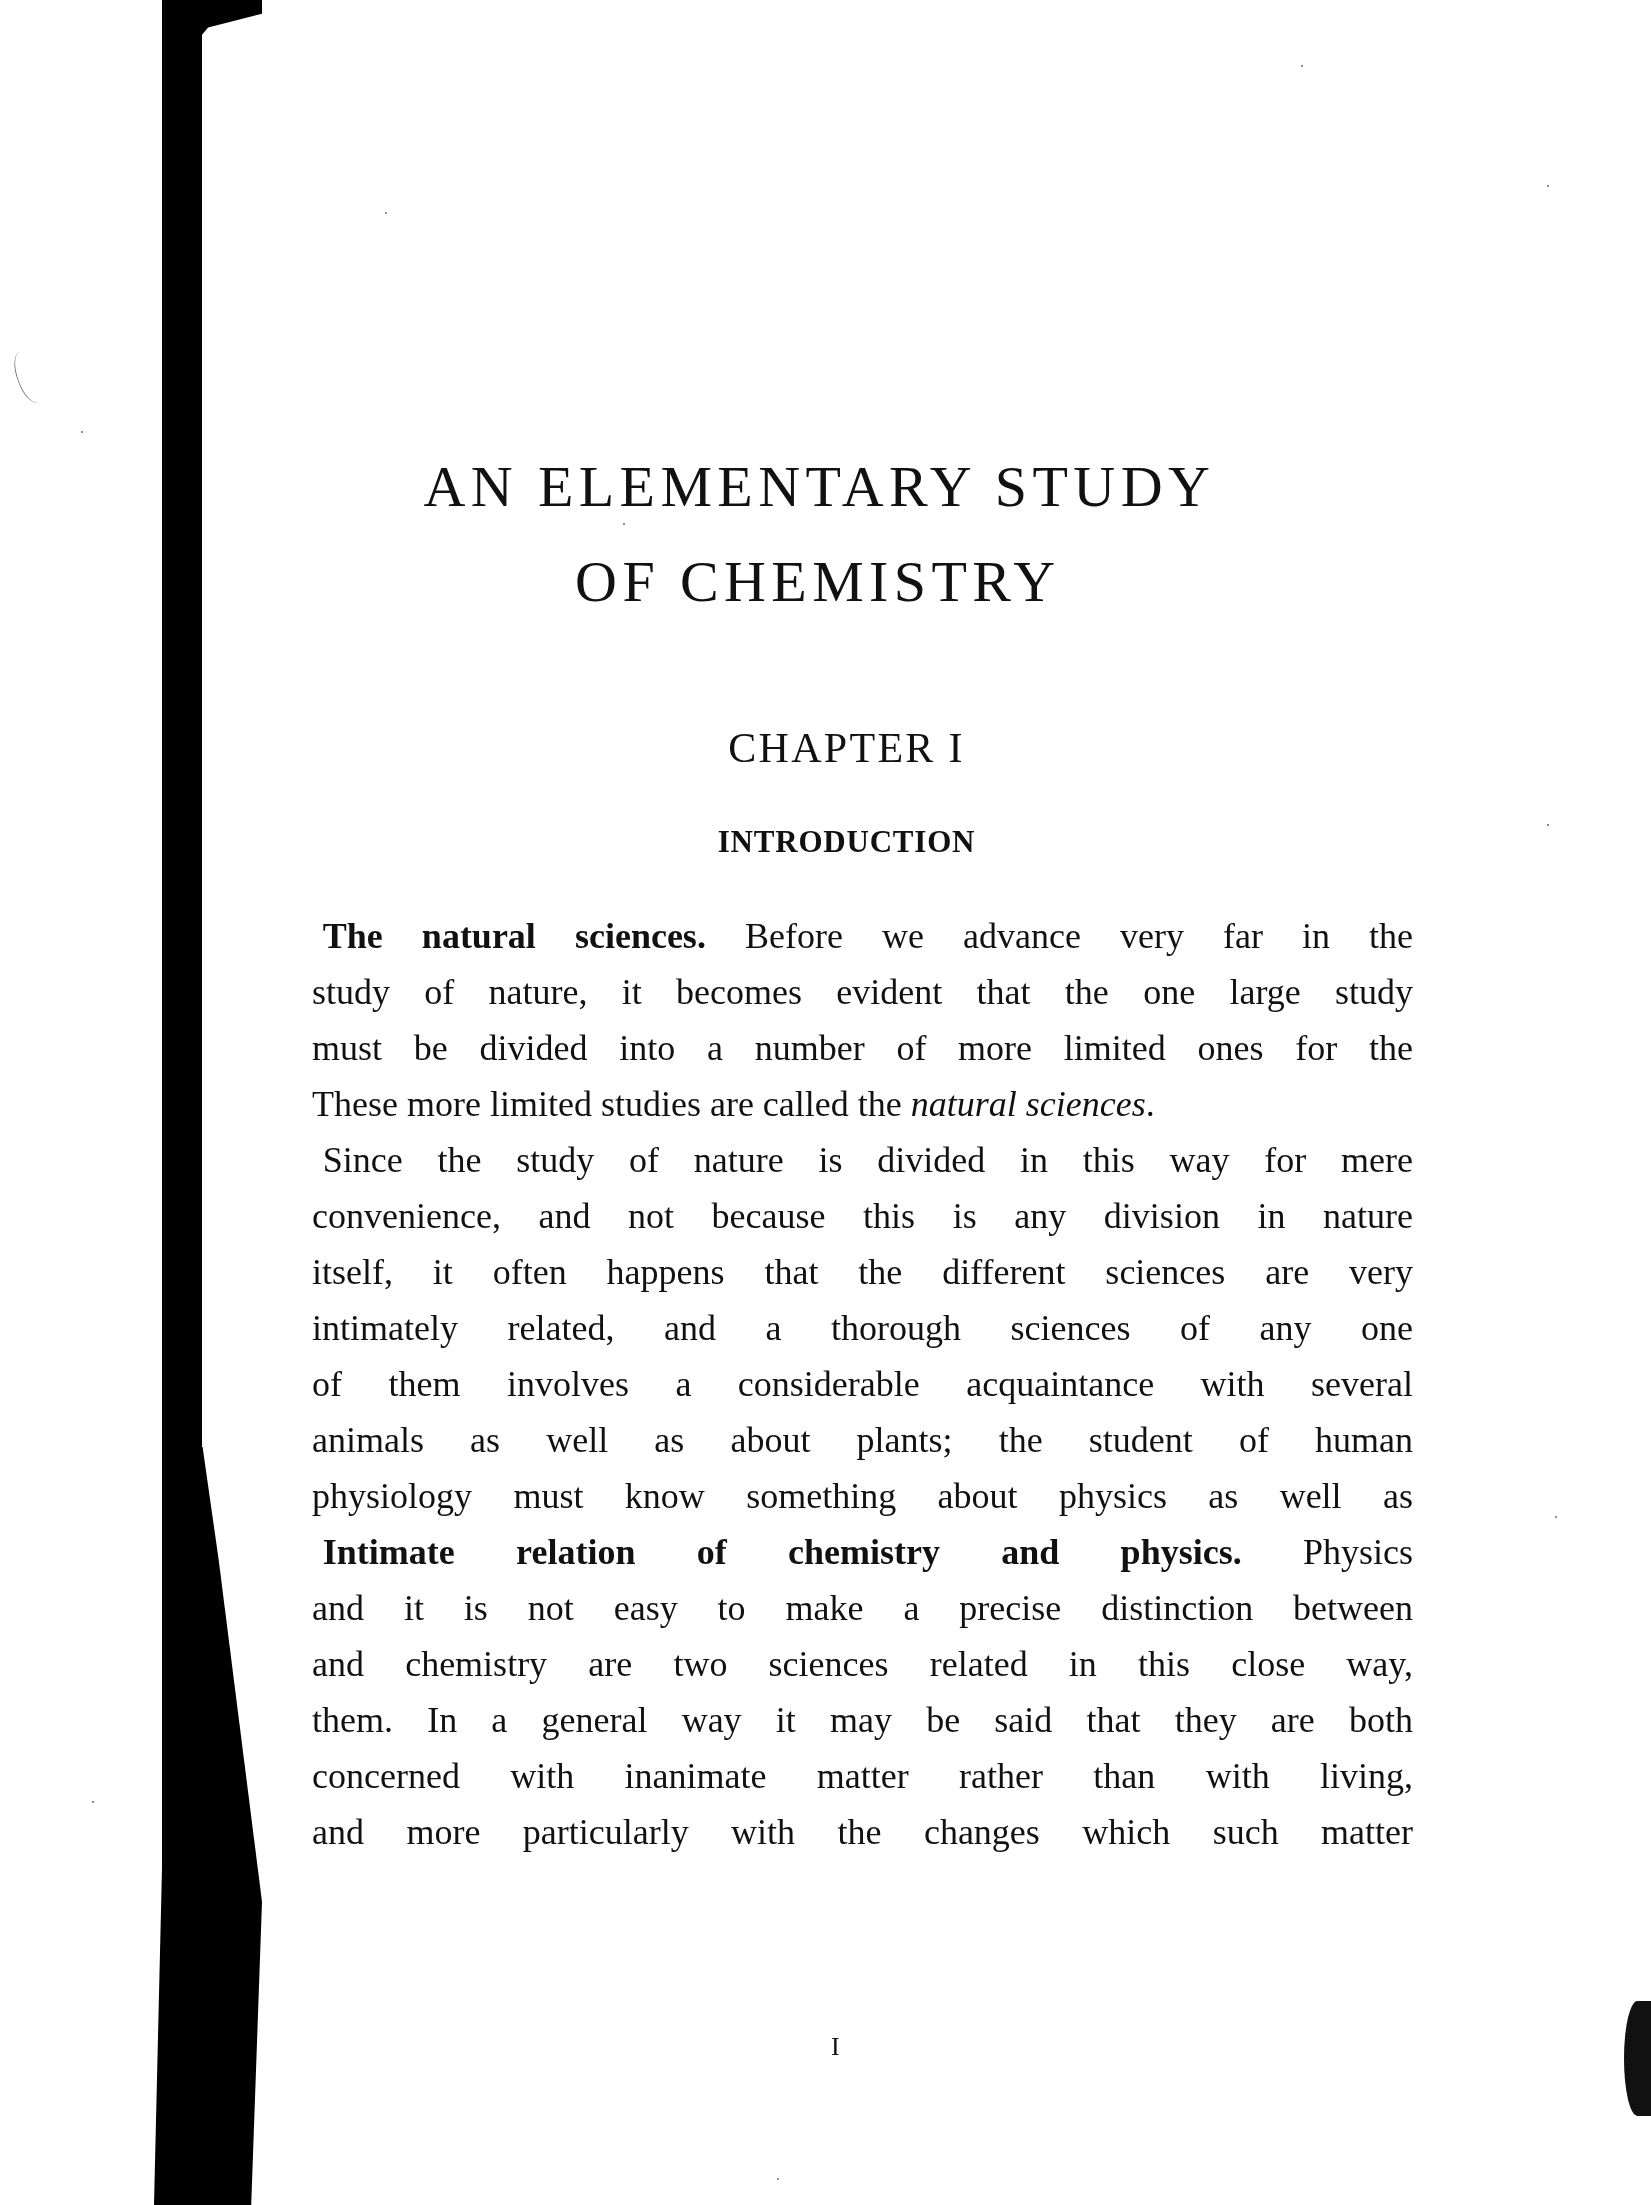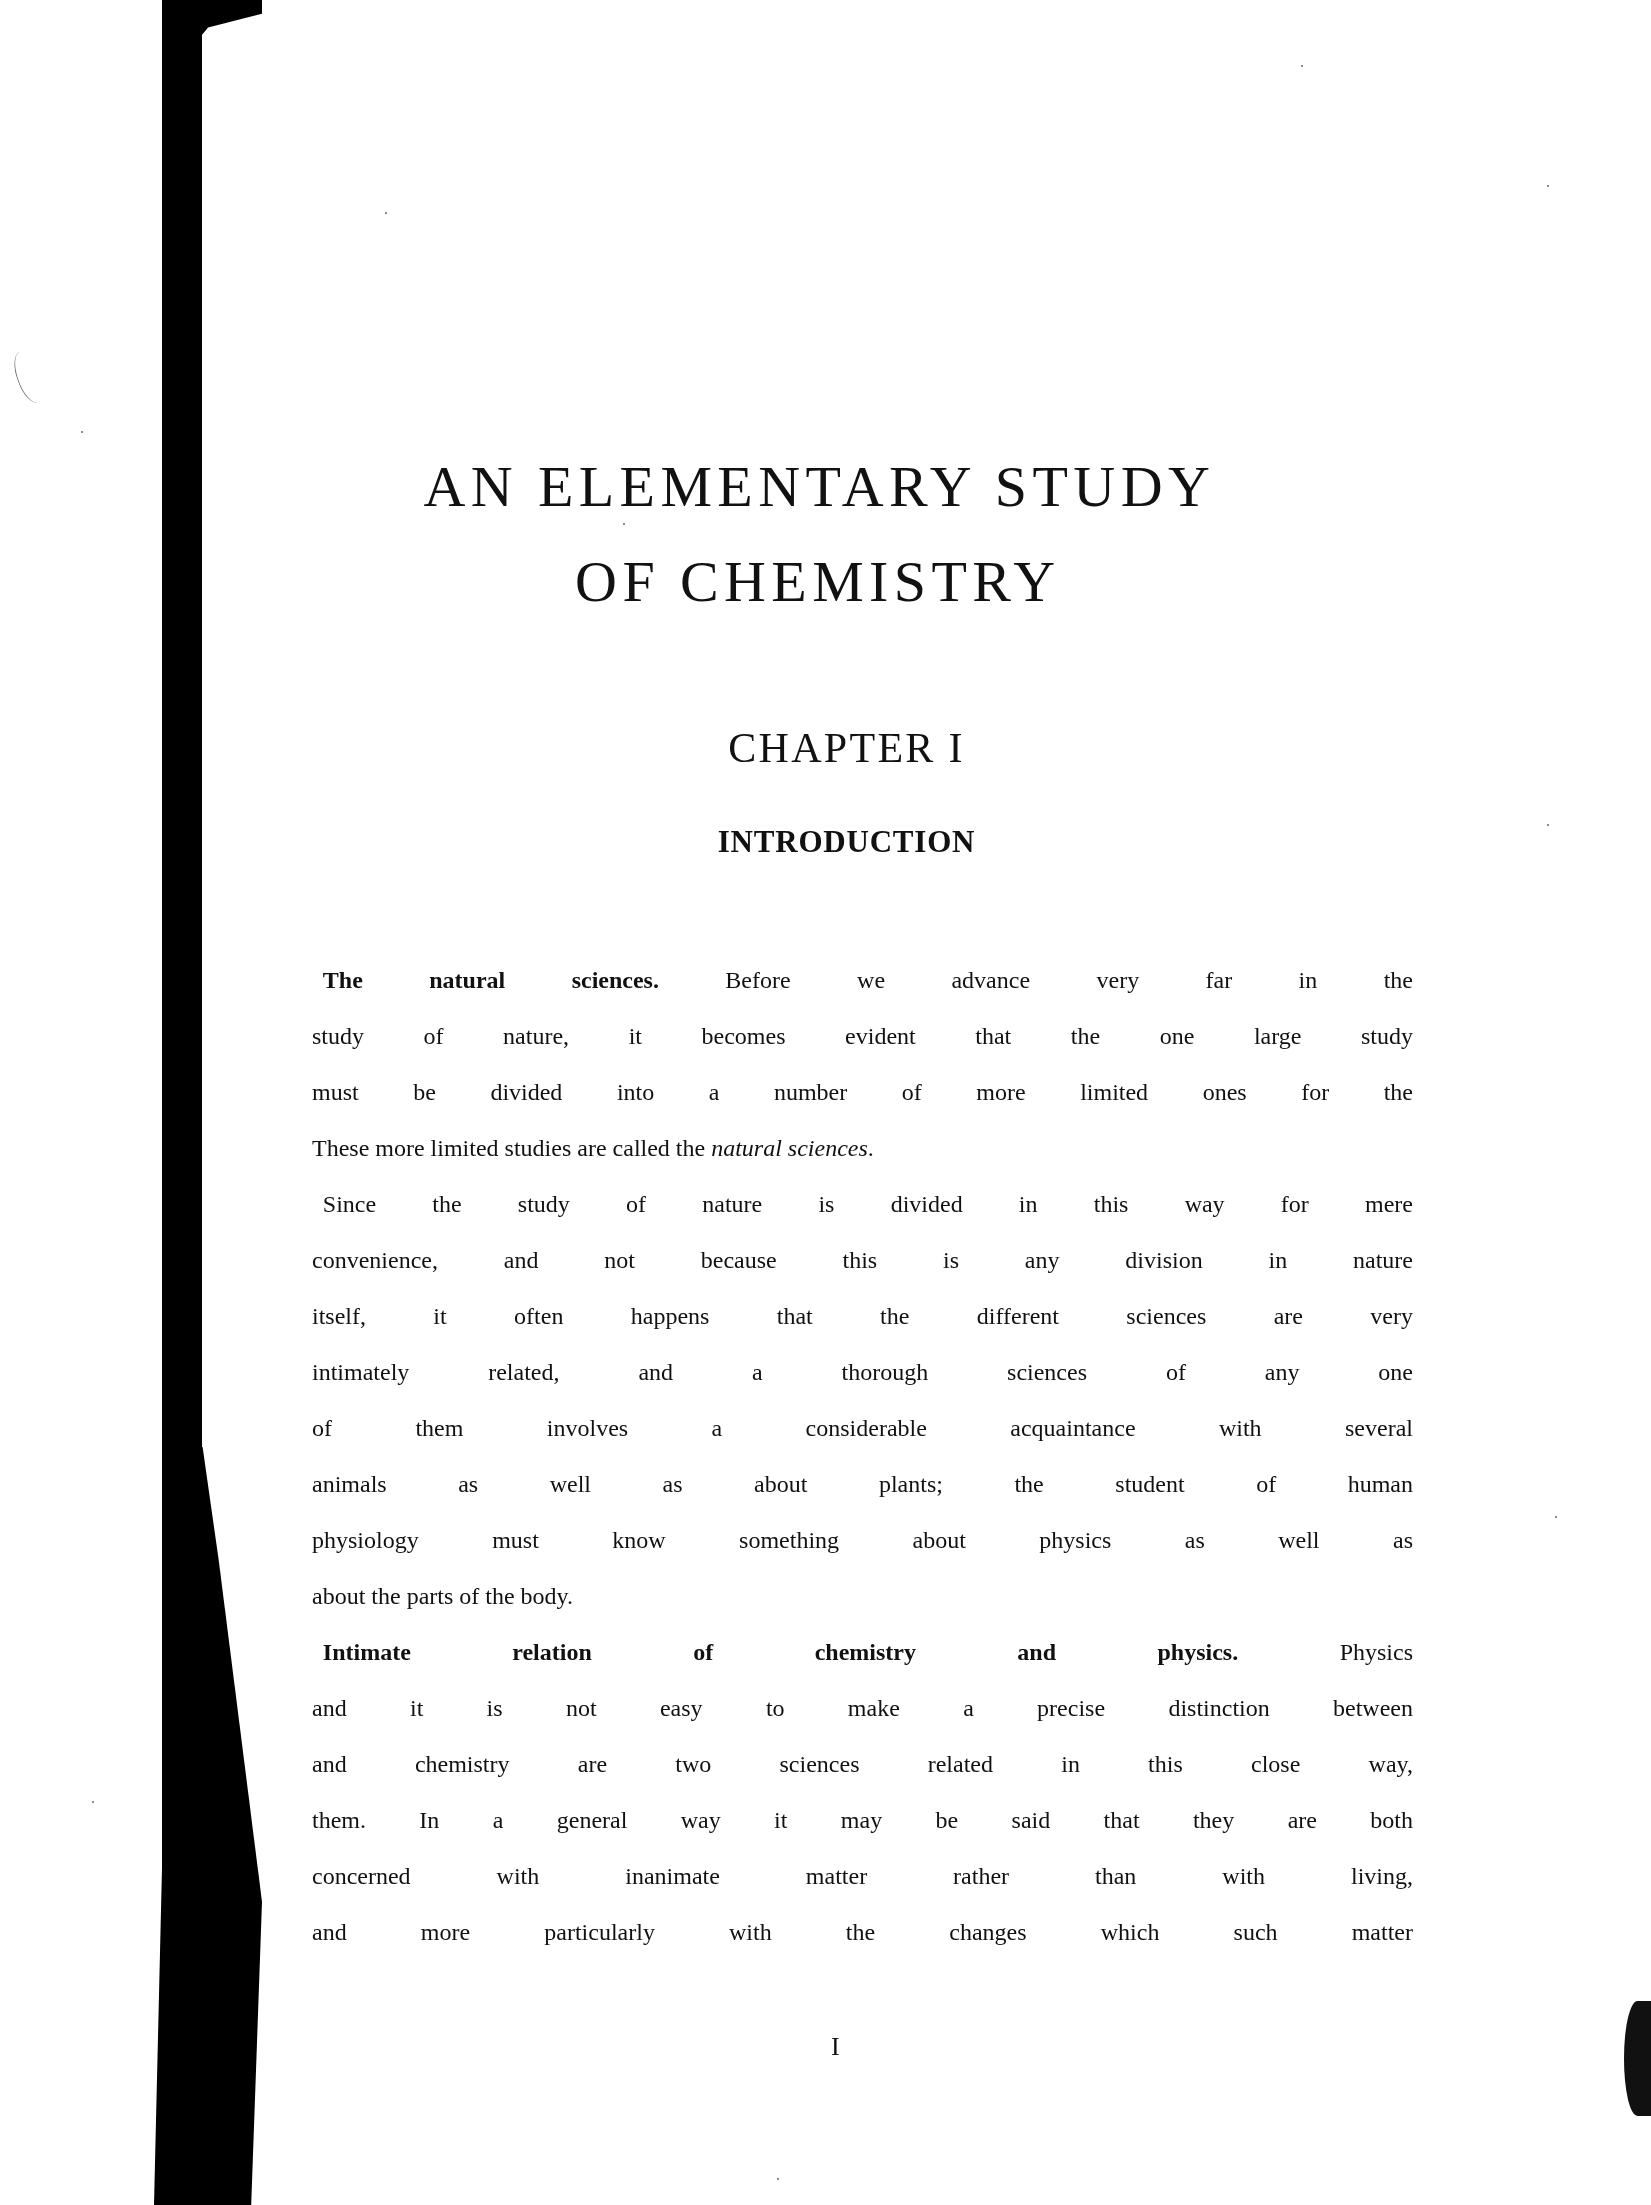--- a/index.html
+++ b/index.html
@@ -7,21 +7,21 @@
   .spine { position:absolute; left:162px; top:0; width:40px; height:2205px; background:#000; }
   .spine-top { position:absolute; left:185px; top:0; width:77px; height:46px; background:#000; clip-path:polygon(0 0,100% 0,100% 30%,30% 60%,10% 100%,0 100%); }
   .spine-flare { position:absolute; left:154px; top:1447px; width:108px; height:758px; background:#000; clip-path:polygon(30% 0,45% 0,60% 15%,100% 60%,90% 100%,0 100%,10% 40%); }
   .right-blot { position:absolute; left:1624px; top:2001px; width:27px; height:115px; background:#111; border-radius:60% 0 0 60%; }
   .curve-mark { position:absolute; left:17px; top:350px; width:23px; height:54px; border-left:1.5px solid #333; border-radius:50% 0 0 50%; transform:rotate(-20deg); opacity:.7; }
   .title { position:absolute; left:0; width:1651px; text-align:center; font-size:58px; letter-spacing:5.4px; font-weight:normal; }
   .t1 { top:453px; left:-6.2px; }
   .t2 { top:548px; left:-7.7px; }
   .chapter { position:absolute; top:724px; left:0; width:1693px; text-align:center; font-size:42px; letter-spacing:2.3px; }
   .intro { position:absolute; top:824px; left:0; width:1693px; text-align:center; font-size:31px; font-weight:bold; letter-spacing:0.8px; }
-  .body-text { position:absolute; left:312px; top:952px; width:1101px; font-size:24px; line-height:56px; text-align:justify; }
+  .body-text { position:absolute; left:312px; top:908px; width:1101px; font-size:36px; line-height:56px; text-align:justify; }
   .line { display:block; text-align:justify; text-align-last:justify; white-space:nowrap; height:56px; }
   .line.last { text-align-last:left; }
   .line.indent { padding-left:10.8px; }
   .b { font-weight:bold; }
   .i { font-style:italic; }
   .page-num { position:absolute; top:2032px; left:831px; font-size:26px; }
   .speck { position:absolute; width:2.3px; height:2.3px; background:#666; border-radius:50%; }
 </style>
 </head>
 <body>
@@ -43,21 +43,20 @@
   <span class="line">must be divided into a number of more limited ones for the</span>
   <span class="line last"><span>These more limited studies are called the </span><span class="i">natural sciences</span><span>.</span></span>
 
   <span class="line indent">Since the study of nature is divided in this way for mere</span>
   <span class="line">convenience, and not because this is any division in nature</span>
   <span class="line">itself, it often happens that the different sciences are very</span>
   <span class="line">intimately related, and a thorough sciences of any one</span>
   <span class="line">of them involves a considerable acquaintance with several</span>
   <span class="line">animals as well as about plants; the student of human</span>
   <span class="line">physiology must know something about physics as well as</span>
-  <span class="line last">about the parts of the body.</span>
 
   <span class="line indent"><span class="b">Intimate relation of chemistry and physics.</span><span> Physics</span></span>
   <span class="line">and it is not easy to make a precise distinction between</span>
   <span class="line">and chemistry are two sciences related in this close way,</span>
   <span class="line">them. In a general way it may be said that they are both</span>
   <span class="line">concerned with inanimate matter rather than with living,</span>
   <span class="line">and more particularly with the changes which such matter</span>
 </div>
 
 <div class="page-num">I</div>

